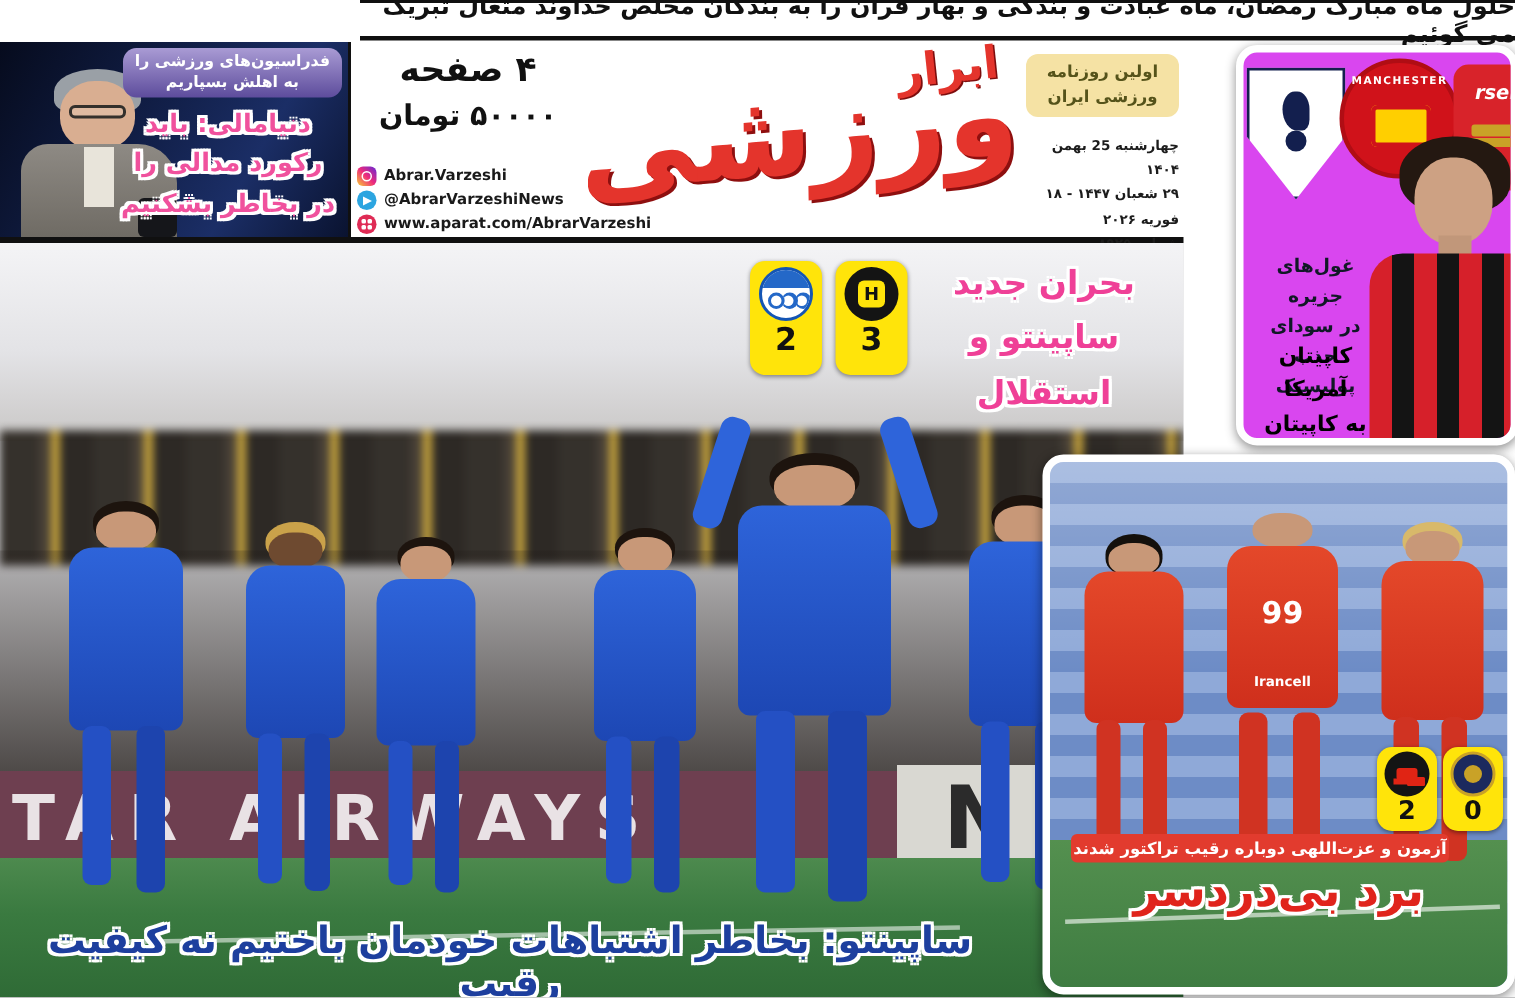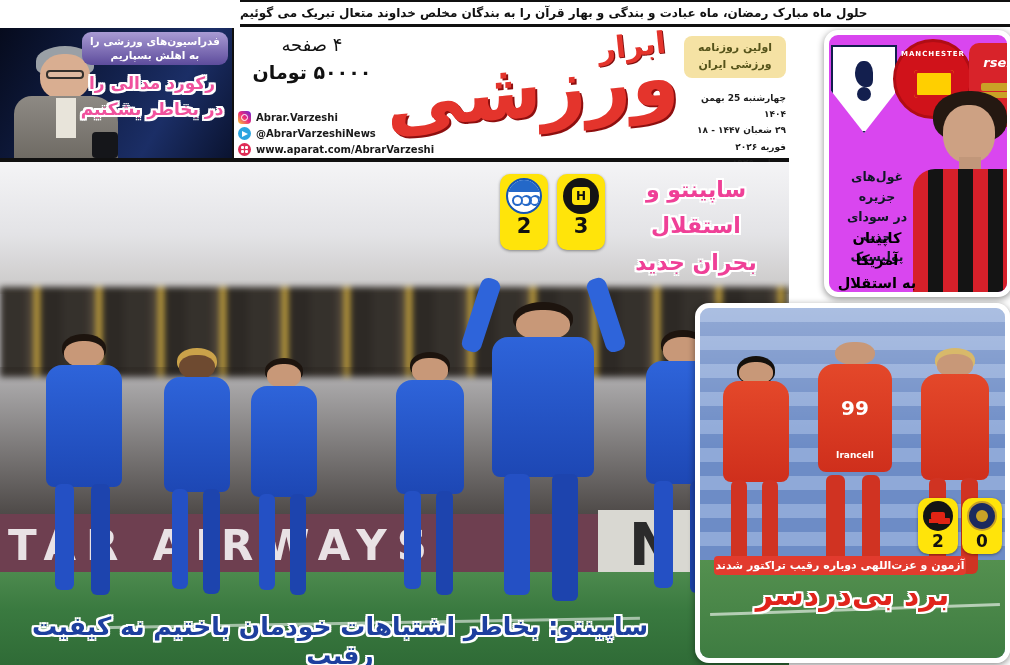--- a/index.html
+++ b/index.html
@@ -3,22 +3,22 @@
 <meta charset="utf-8">
 <style>
   * { margin:0; padding:0; box-sizing:border-box; }
   body { background:#888; font-family:"DejaVu Sans", "Liberation Sans", sans-serif; }
   .paper { position:relative; width:1010px; height:665px; background:#fff; margin:0 auto; overflow:hidden; }
   .fa { direction:rtl; }
 
   
   .blessing { position:absolute; left:240px; top:0; width:770px; height:27px;
     border-top:2px solid #101010; border-bottom:3px solid #101010;
-    display:flex; align-items:center; justify-content:flex-end;
-    font-size:12px; font-weight:bold; color:#111; }
+    display:flex; align-items:center; justify-content:center;
+    font-size:16px; font-weight:bold; color:#111; }
 
   
   .band-rule { position:absolute; left:0; top:158px; width:789px; height:4px; background:#101010; }
   .vrule { position:absolute; left:232px; top:28px; width:2px; height:130px; background:#101010; }
 
   
   .left-box { position:absolute; left:0; top:28px; width:232px; height:130px; overflow:hidden;
     background:linear-gradient(120deg,#060b1d 0%,#12204a 45%,#1b2e66 70%,#0a1330 100%); }
   .man { position:absolute; left:8px; top:18px; width:120px; height:112px; }
   .man .hair { position:absolute; left:28px; top:0; width:58px; height:30px; background:#9aa0a6; border-radius:50% 50% 30% 30%; }
@@ -29,21 +29,21 @@
   .man .mic { position:absolute; left:84px; top:86px; width:26px; height:26px; background:#15161a; border-radius:4px; }
   .chip { position:absolute; right:4px; top:4px; padding:2px 8px 3px; border-radius:9px;
     background:linear-gradient(180deg,#a99bd4,#5d4c9c); text-align:center;
     color:#fff; font-weight:bold; font-size:10.5px; line-height:1.35; }
   .lb-head { position:absolute; right:5px; top:42px; width:150px; text-align:center;
     color:#f0519d; font-weight:900; font-size:17px; line-height:1.55;
     text-shadow:-2px -2px 0 #fff,2px -2px 0 #fff,-2px 2px 0 #fff,2px 2px 0 #fff,0 -2px 0 #fff,0 2px 0 #fff,-2px 0 0 #fff,2px 0 0 #fff; }
 
   
   .info-col { position:absolute; left:236px; top:34px; width:152px; height:124px; }
-  .pages { font-size:18px; font-weight:400; text-align:center; color:#111; }
+  .pages { font-size:23px; font-weight:700; text-align:center; color:#111; }
   .price { font-size:19px; font-weight:900; text-align:center; color:#111; margin-top:6px; }
   .socials { position:absolute; left:2px; bottom:2px; width:160px;margin-top:33px; }
   .soc { display:flex; align-items:center; gap:5px; margin-top:3px; font-size:10px; font-weight:bold; color:#1a1a1a; direction:ltr; }
   .ic { width:13px; height:13px; flex:none; position:relative; }
   .ic-ig { border-radius:4px; background:linear-gradient(45deg,#f9ce34,#ee2a7b,#6228d7); }
   .ic-ig::after { content:""; position:absolute; inset:3px; border:1.6px solid #fff; border-radius:50%; }
   .ic-tg { border-radius:50%; background:#2ca5e0; }
   .ic-tg::after { content:""; position:absolute; left:4px; top:4px; border-left:6px solid #fff; border-top:3px solid transparent; border-bottom:3px solid transparent; }
   .ic-ap { border-radius:50%; background:#df2b55; }
   .ic-ap::after { content:""; position:absolute; left:3px; top:3px; width:3px; height:3px; background:#fff; border-radius:1px;
@@ -193,20 +193,21 @@
       <div class="glasses"></div>
       <div class="suit"></div>
       <div class="shirt"></div>
       <div class="mic"></div>
     </div>
     <div class="chip fa">
       <div>فدراسیون‌های ورزشی را</div>
       <div>به اهلش بسپاریم</div>
     </div>
     <div class="lb-head fa">
+      <div>دنیامالی: باید</div>
       <div>رکورد مدالی را</div>
       <div>در بخاطر بشکنیم</div>
     </div>
   </div>
 
   <div class="info-col">
     <div class="pages fa">۴ صفحه</div>
     <div class="price fa">۵۰۰۰۰ تومان</div>
     <div class="socials">
       <div class="soc">
@@ -305,22 +306,22 @@
       <div class="num">2</div>
     </div>
     <div class="score-chip" style="left:557px;top:12px;">
       <div class="crest-circ c-wehdat">
         <div class="sq">H</div>
       </div>
       <div class="num">3</div>
     </div>
 
     <div class="pink-kicker fa">
+      <div>بحران جدید</div>
       <div>ساپینتو و استقلال</div>
-      <div>بحران جدید</div>
     </div>
 
     <div class="caption fa">ساپینتو: بخاطر اشتباهات خودمان باختیم نه کیفیت رقیب</div>
   </div>
 
   <div class="frame pulisic-box">
     <div class="crest-tot"></div>
     <div class="crest-mu">
       <span>MANCHESTER</span>
     </div>
@@ -334,21 +335,21 @@
       <div class="jersey"></div>
       <div class="ms">MS</div>
     </div>
     <div class="pb-kicker fa">
       <div>غول‌های جزیره</div>
       <div>در سودای جذب</div>
       <div>پولیسیک</div>
     </div>
     <div class="pb-head fa">
       <div>کاپیتان آمریکا</div>
-      <div>به استقلال</div>
+      <div>به کاپیتان</div>
       <div>می‌رود؟</div>
     </div>
   </div>
 
   <div class="frame tractor-box">
     <div class="tb-shade"></div>
     <div class="tb-pitch"></div>
     <div class="tb-line"></div>
 
     <div class="fig fig-red" style="left:8px;top:48px;width:96px;height:230px;">

